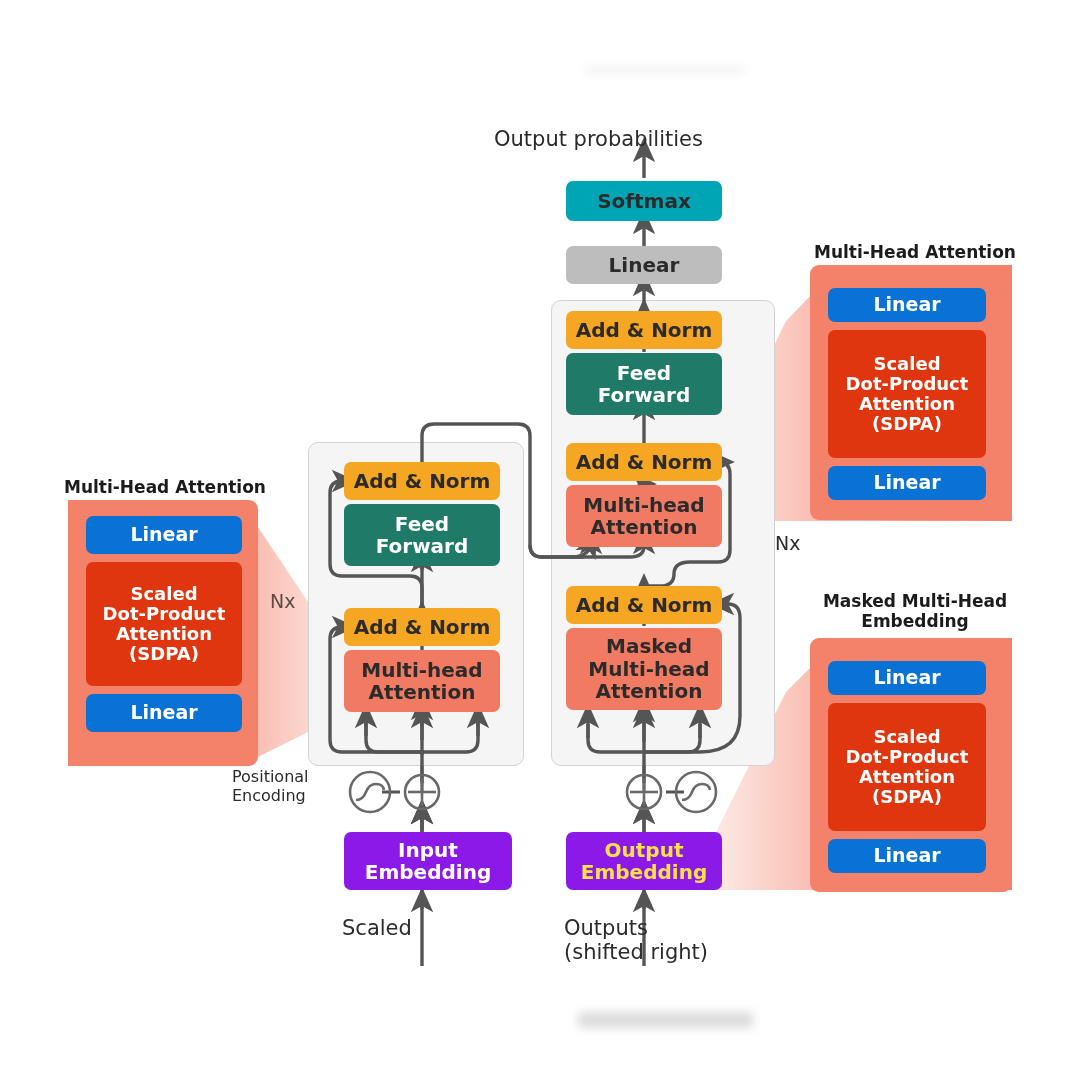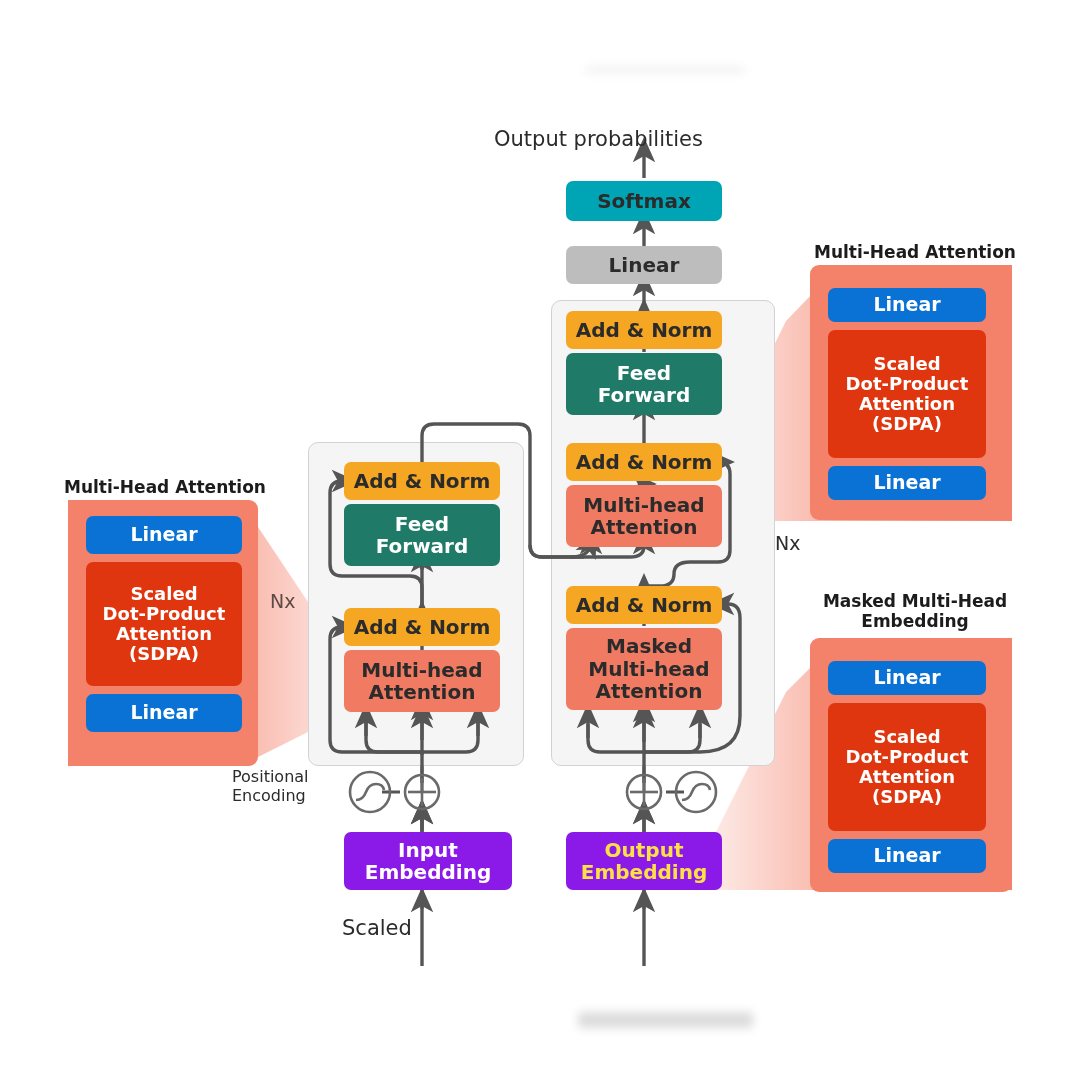--- a/index.html
+++ b/index.html
@@ -283,14 +283,16 @@
   </div>
   <div class="box" style="left:566px;top:832px;width:156px;height:58px;background:#8b1ae8;color:#fde047;font-size:20px;">
     <span>Output
 Embedding</span>
   </div>
 
   <div class="plain center" style="left:232px;top:768px;width:118px;font-size:16px;text-align:left;">Positional
 Encoding</div>
 
   <div class="plain center" style="left:342px;top:916px;width:160px;font-size:21px;">Scaled</div>
+  <div class="plain center" style="left:564px;top:916px;width:160px;font-size:21px;">Outputs
+(shifted right)</div>
 
 </div>
 
 </body></html>

